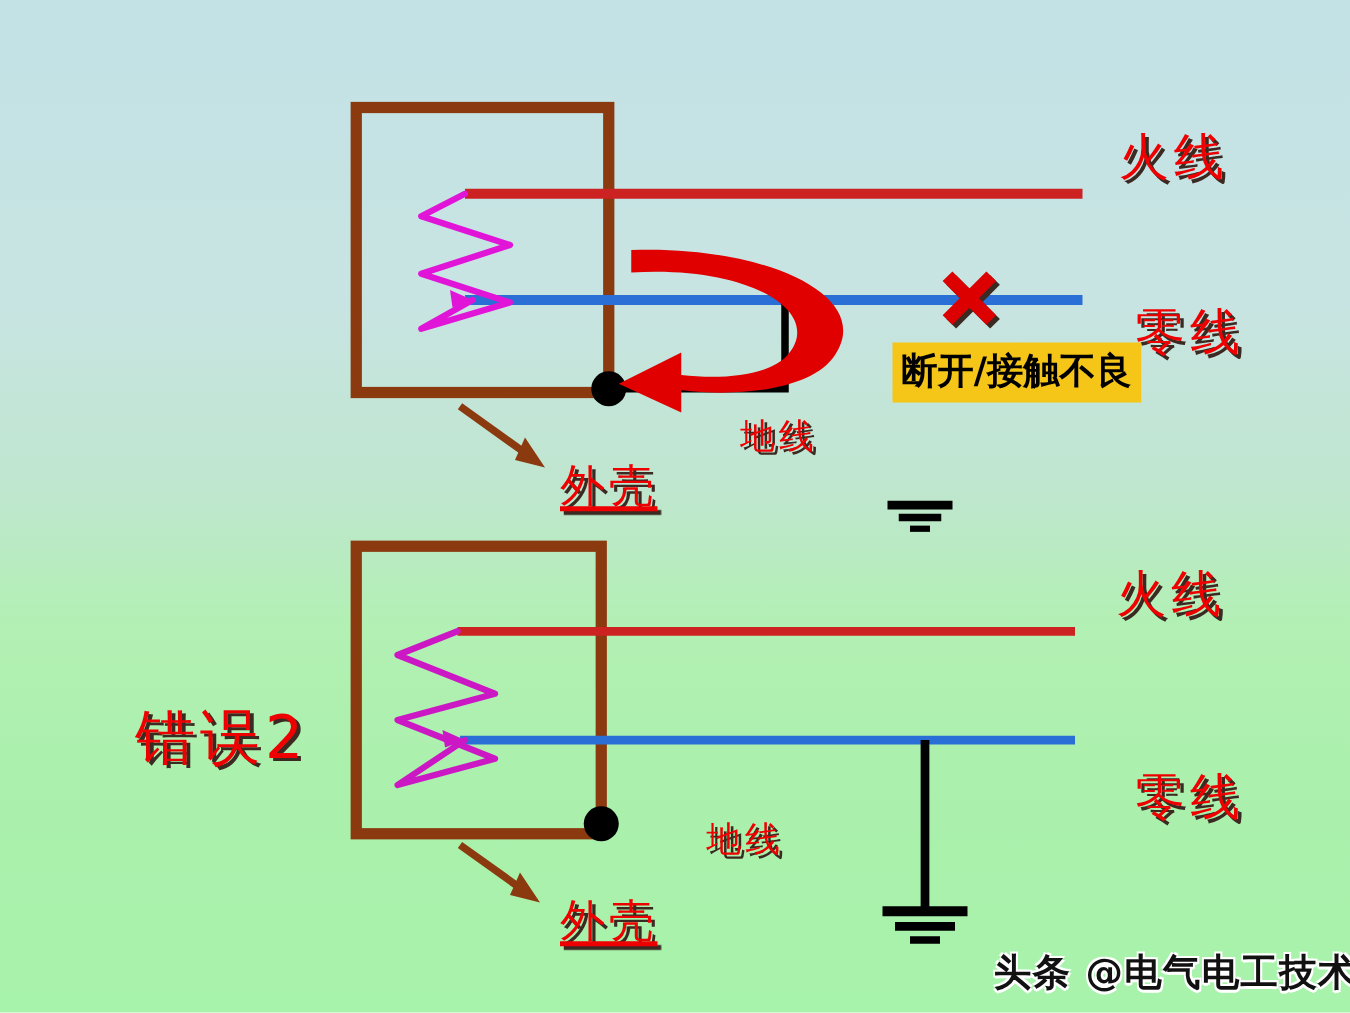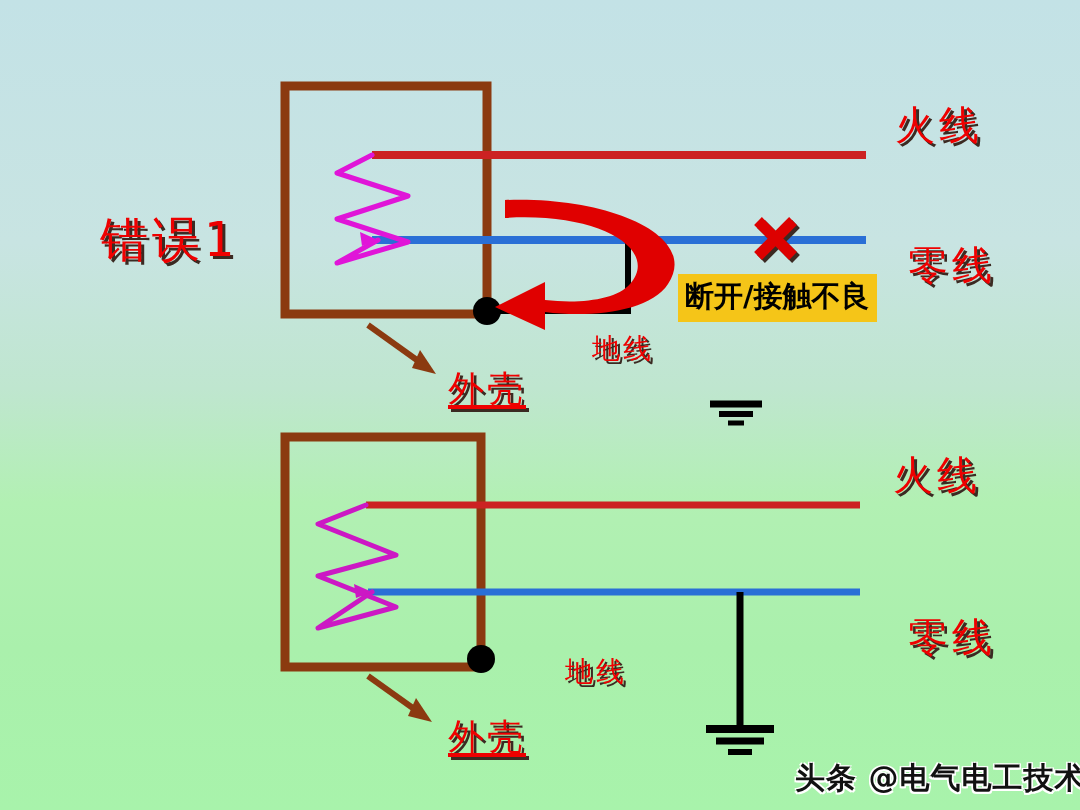--- a/index.html
+++ b/index.html
@@ -141,32 +141,32 @@
       <line x1="728" y1="752" x2="752" y2="752" stroke-width="6"></line>
     </g>
 
     <g>
       <line x1="368" y1="676" x2="424" y2="716" stroke="#8b3a10" stroke-width="6"></line>
       <polygon points="432,722 408,716 416,698" fill="#8b3a10"></polygon>
     </g>
 
   </svg>
 
-  <div class="cn-label lbl-err" style="left:100px; top:208px;">错误1</div>
 
   <div class="cn-label lbl-wire" style="left:895px; top:98px;">火线</div>
 
   <div class="cn-label lbl-wire" style="left:908px; top:238px;">零线</div>
 
   <div class="cn-label lbl-ground" style="left:592px; top:330px;">地线</div>
 
   <div class="cn-label lbl-case" style="left:448px; top:355px;">外壳</div>
 
-  <div class="callout" style="left:678px; top:274px;">断开/接触不良</div>
+  <div class="callout" style="left:714px; top:274px;">断开/接触不良</div>
 
+  <div class="cn-label lbl-err" style="left:108px; top:558px;">错误2</div>
 
   <div class="cn-label lbl-wire" style="left:893px; top:448px;">火线</div>
 
   <div class="cn-label lbl-wire" style="left:908px; top:610px;">零线</div>
 
   <div class="cn-label lbl-ground" style="left:565px; top:653px;">地线</div>
 
   <div class="cn-label lbl-case" style="left:448px; top:703px;">外壳</div>
 
   <div class="watermark" style="left:795px; top:758px;">头条 @电气电工技术</div>

